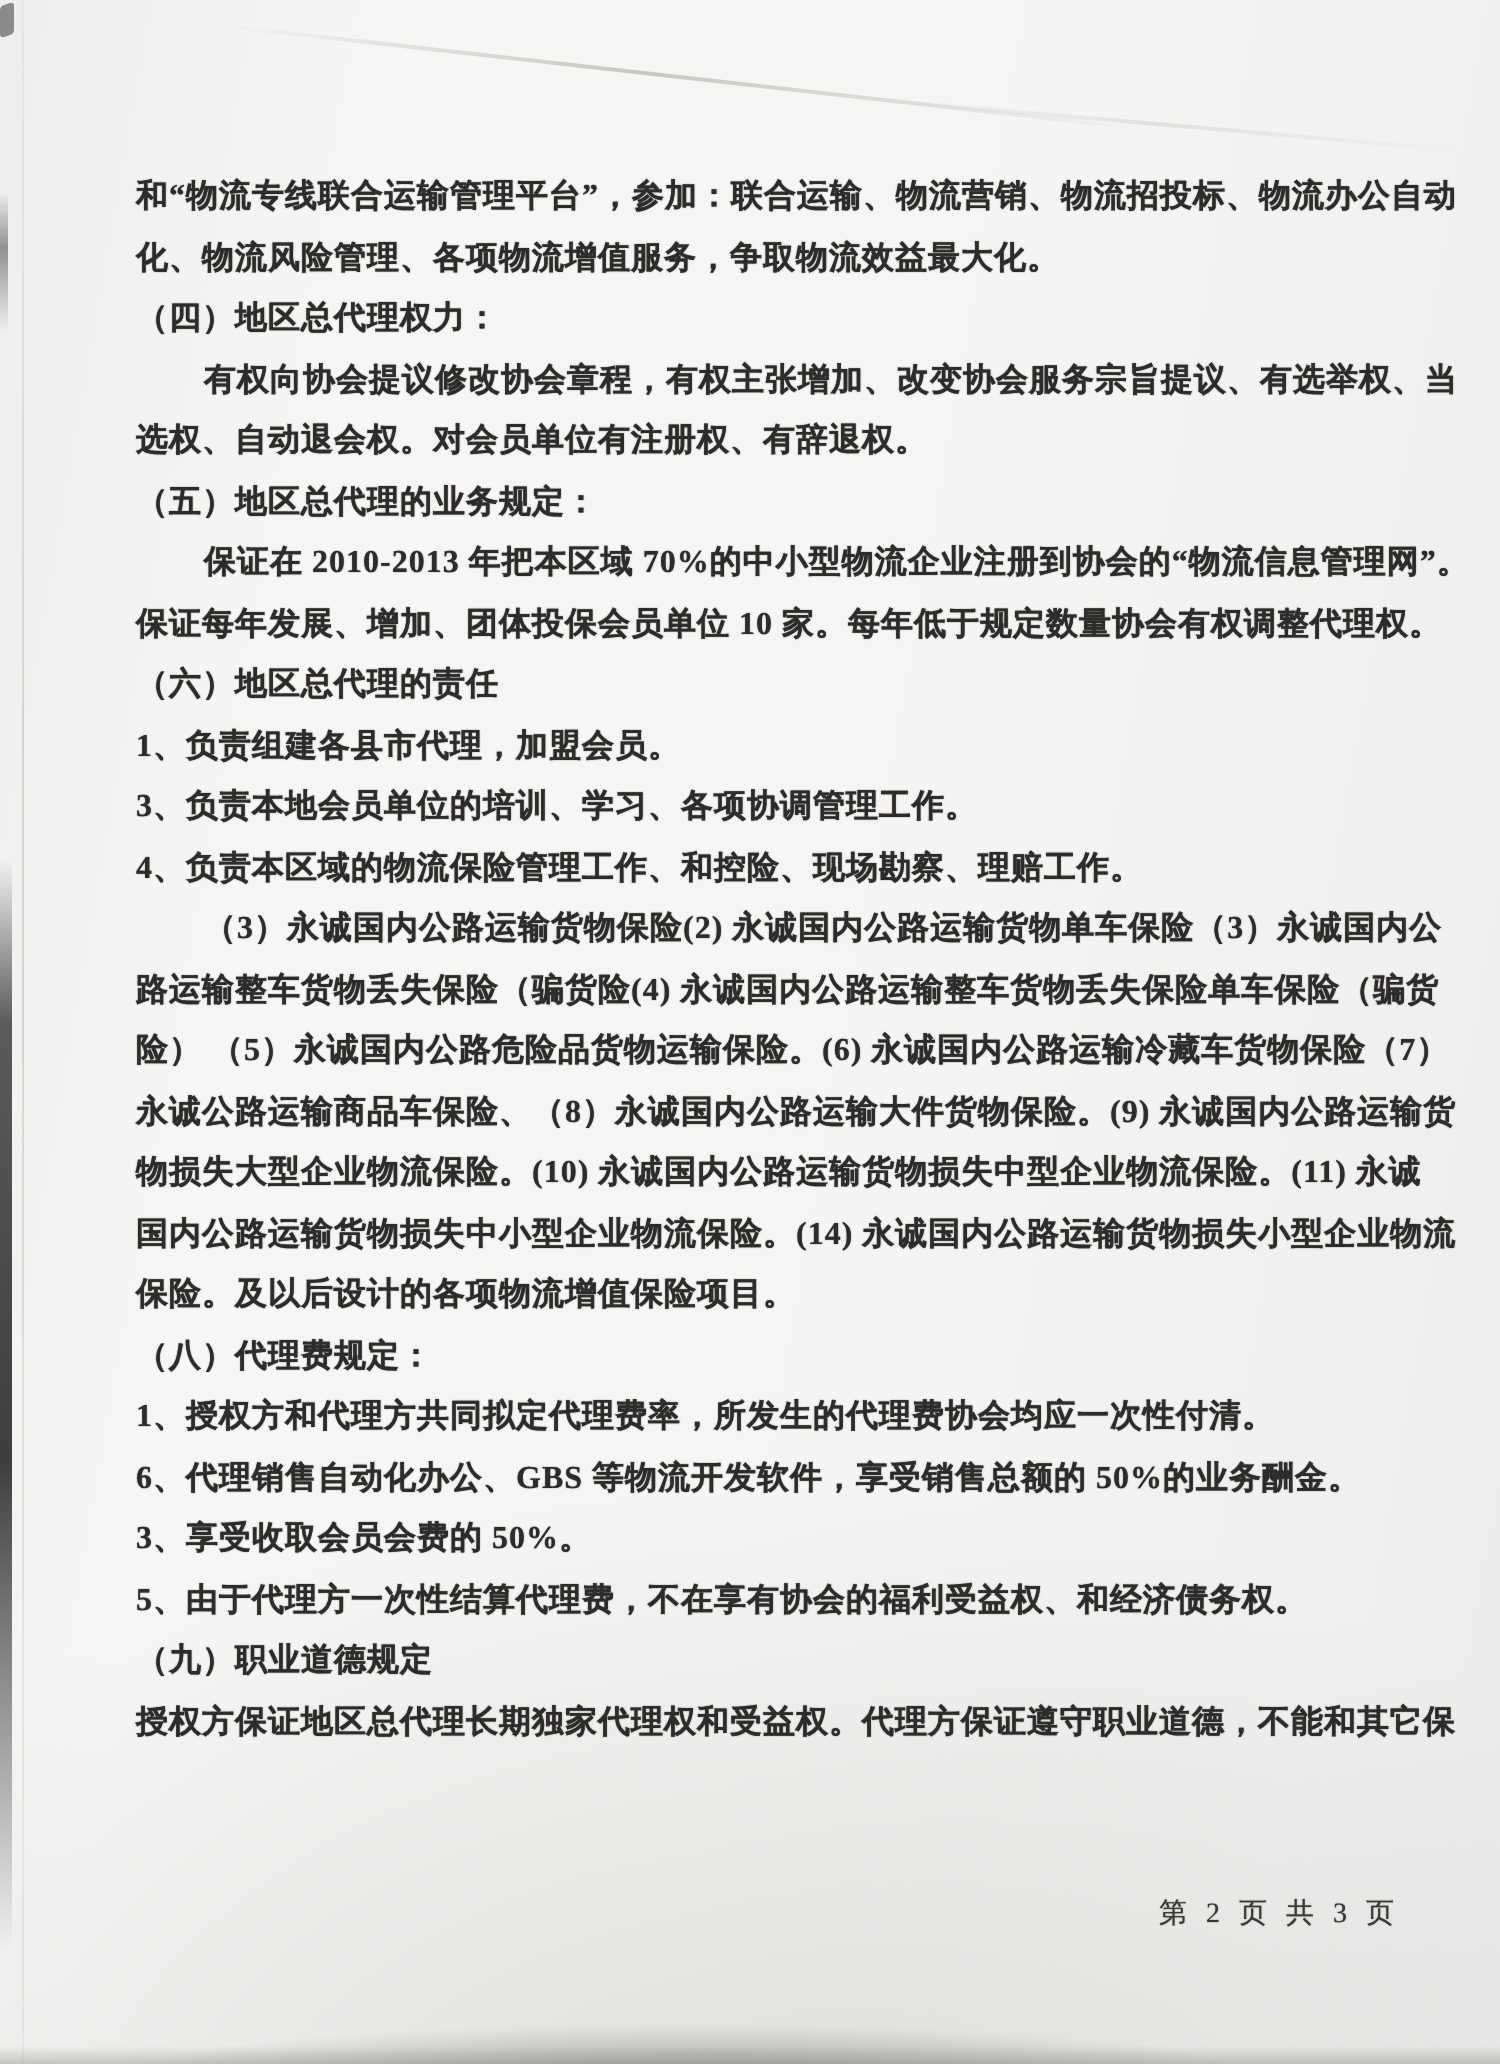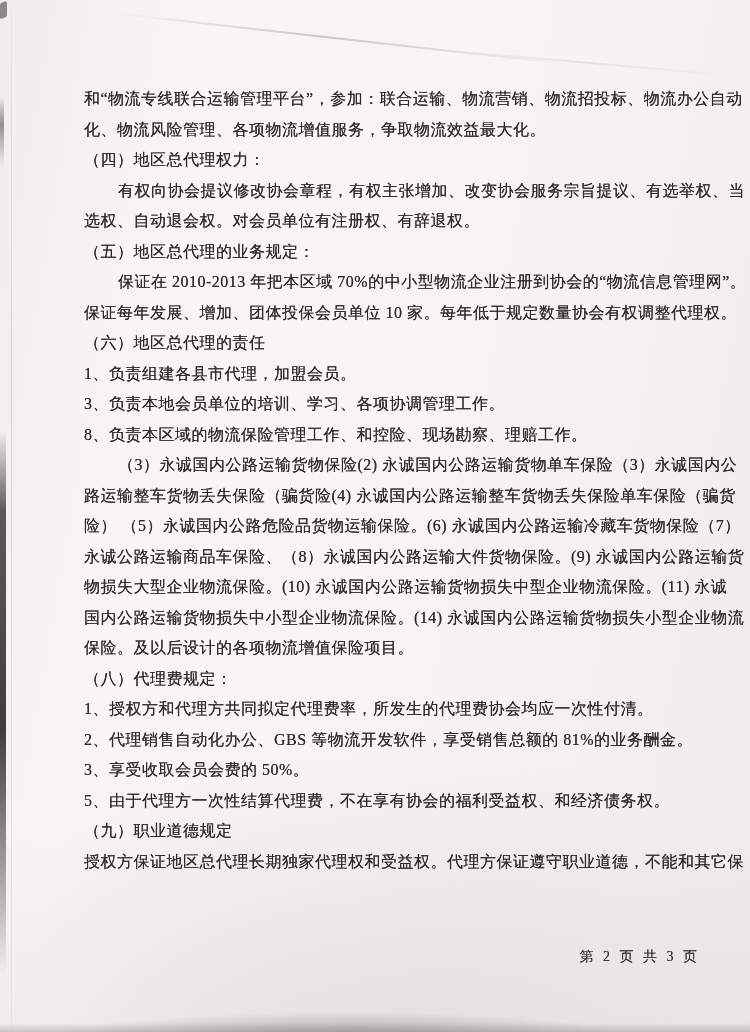--- a/index.html
+++ b/index.html
@@ -27,23 +27,23 @@
     transform:rotate(6.4deg);transform-origin:left center;}
   .crease-2{position:absolute;left:430px;top:48px;width:300px;height:2px;opacity:.45;
     background:linear-gradient(to right,rgba(185,183,180,0),rgba(176,174,171,0.6) 50%,rgba(185,183,180,0));
     transform:rotate(5deg);transform-origin:left center;}
   .bottom-shadow{position:absolute;left:0;bottom:0;width:100%;height:30px;
     background:radial-gradient(ellipse 55% 120% at 46% 115%,rgba(118,116,113,0.55),rgba(0,0,0,0) 68%);}
   .bottom-edge{position:absolute;left:0;bottom:0;width:100%;height:9px;
     background:linear-gradient(to bottom,rgba(140,138,135,0),rgba(142,140,137,0.42));}
   
   .text-block{
-    position:absolute;left:84px;top:84px;width:622px;
+    position:absolute;left:68px;top:84px;width:622px;
     font-size:16px;line-height:30.5px;letter-spacing:0.5px;
-    color:#2e2c2a;text-shadow:0 0 0.6px rgba(46,44,42,0.85);
+    color:#2e2c2a;text-shadow:0 0 0.6px rgba(46,44,42,0.85);font-weight:bold;
   }
   .line{white-space:nowrap;height:30.5px;}
   .line.indent{padding-left:34px;}
   .page-footer{
     position:absolute;left:0;top:948px;width:700px;text-align:right;
     font-size:14px;letter-spacing:3px;color:#3a3836;
     text-shadow:0 0 0.6px rgba(58,56,54,0.8);
   }
 </style>
 </head>
@@ -63,31 +63,31 @@
       <div class="line">化、物流风险管理、各项物流增值服务，争取物流效益最大化。</div>
       <div class="line">（四）地区总代理权力：</div>
       <div class="line indent">有权向协会提议修改协会章程，有权主张增加、改变协会服务宗旨提议、有选举权、当</div>
       <div class="line">选权、自动退会权。对会员单位有注册权、有辞退权。</div>
       <div class="line">（五）地区总代理的业务规定：</div>
       <div class="line indent">保证在 2010-2013 年把本区域 70%的中小型物流企业注册到协会的“物流信息管理网”。</div>
       <div class="line">保证每年发展、增加、团体投保会员单位 10 家。每年低于规定数量协会有权调整代理权。</div>
       <div class="line">（六）地区总代理的责任</div>
       <div class="line">1、负责组建各县市代理，加盟会员。</div>
       <div class="line">3、负责本地会员单位的培训、学习、各项协调管理工作。</div>
-      <div class="line">8、负责本区域的物流保险管理工作、和控险、现场勘察、理赔工作。</div>
+      <div class="line">4、负责本区域的物流保险管理工作、和控险、现场勘察、理赔工作。</div>
       <div class="line indent">（3）永诚国内公路运输货物保险(2) 永诚国内公路运输货物单车保险（3）永诚国内公</div>
       <div class="line">路运输整车货物丢失保险（骗货险(4) 永诚国内公路运输整车货物丢失保险单车保险（骗货</div>
       <div class="line">险） （5）永诚国内公路危险品货物运输保险。(6) 永诚国内公路运输冷藏车货物保险（7）</div>
       <div class="line">永诚公路运输商品车保险、（8）永诚国内公路运输大件货物保险。(9) 永诚国内公路运输货</div>
       <div class="line">物损失大型企业物流保险。(10) 永诚国内公路运输货物损失中型企业物流保险。(11) 永诚</div>
       <div class="line">国内公路运输货物损失中小型企业物流保险。(14) 永诚国内公路运输货物损失小型企业物流</div>
       <div class="line">保险。及以后设计的各项物流增值保险项目。</div>
       <div class="line">（八）代理费规定：</div>
       <div class="line">1、授权方和代理方共同拟定代理费率，所发生的代理费协会均应一次性付清。</div>
-      <div class="line">2、代理销售自动化办公、GBS 等物流开发软件，享受销售总额的 81%的业务酬金。</div>
+      <div class="line">6、代理销售自动化办公、GBS 等物流开发软件，享受销售总额的 50%的业务酬金。</div>
       <div class="line">3、享受收取会员会费的 50%。</div>
       <div class="line">5、由于代理方一次性结算代理费，不在享有协会的福利受益权、和经济债务权。</div>
       <div class="line">（九）职业道德规定</div>
       <div class="line">授权方保证地区总代理长期独家代理权和受益权。代理方保证遵守职业道德，不能和其它保</div>
     </div>
 
   <div class="page-footer">第 2 页 共 3 页</div>
 
   <div class="bottom-shadow"></div>
   <div class="bottom-edge"></div>

